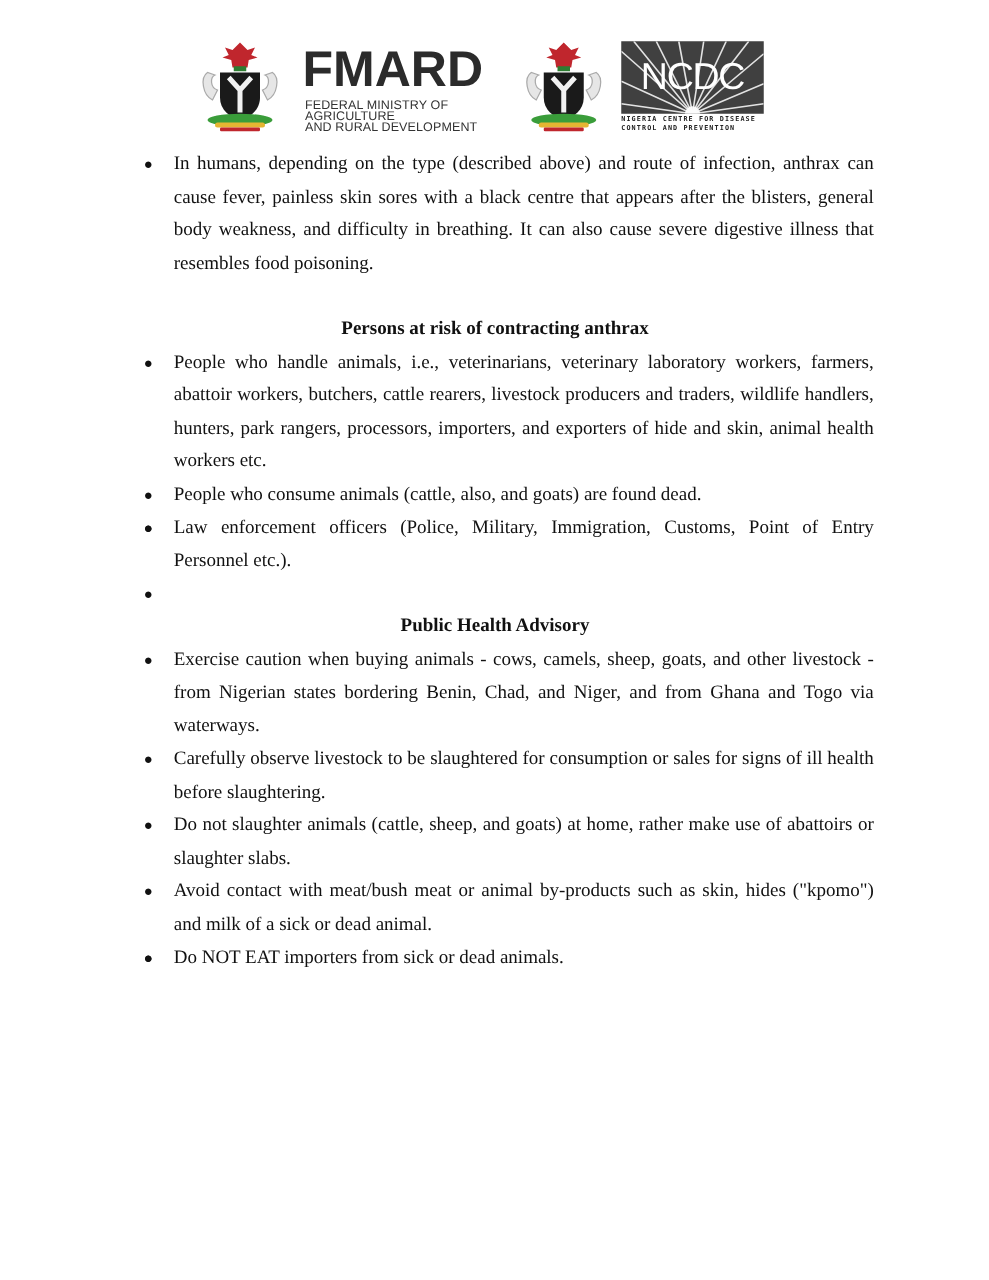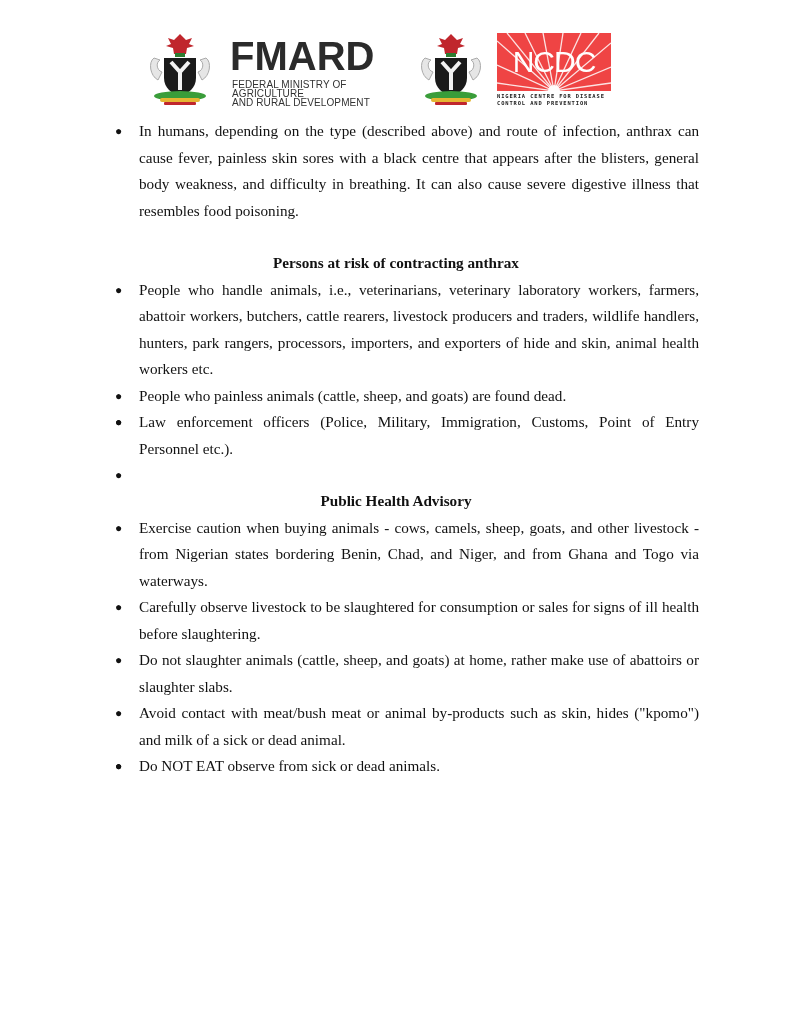--- a/index.html
+++ b/index.html
@@ -1,27 +1,27 @@
 <!DOCTYPE html>
 <html><head>
 <meta charset="utf-8">
 <style>
   html, body { margin: 0; padding: 0; background: #ffffff; }
   body { width: 791px; height: 1024px; position: relative; overflow: hidden;
          font-family: "Liberation Serif", serif; color: #111; }
   .header { position: absolute; top: 30px; left: 0; width: 791px; height: 80px; }
   .logo-group { position: absolute; top: 0; height: 78px; }
-  .fmard-group { left: 144px; width: 228px; }
+  .fmard-group { left: 156px; width: 228px; }
   .ncdc-group { left: 413px; width: 200px; }
   .coat { position: absolute; top: 2px; width: 72px; height: 74px; }
   .fmard-word { position: absolute; left: 86px; top: 6px; font-family: "Liberation Sans", sans-serif;
                 font-weight: bold; font-size: 40px; letter-spacing: 0px; color: #2b2b2b; line-height: 40px; }
   .fmard-sub { position: absolute; left: 88px; top: 50px; font-family: "Liberation Sans", sans-serif;
                font-size: 10px; line-height: 9px; color: #333; letter-spacing: 0.1px; }
-  .ncdc-box { position: absolute; left: 84px; top: 3px; width: 114px; height: 58px; background: #ef4444; overflow: hidden; }
+  .ncdc-box { position: absolute; left: 84px; top: 3px; width: 114px; height: 58px; background: #404040; overflow: hidden; }
   .ncdc-box svg { position: absolute; left: 0; top: 0; }
   .ncdc-word { position: absolute; left: 0; width: 114px; top: 14px; text-align: center;
                font-family: "Liberation Sans", sans-serif; font-size: 30px; color: #ffffff; letter-spacing: -1px;
                line-height: 30px; }
   .ncdc-sub { position: absolute; left: 84px; top: 63px; width: 116px; font-family: "DejaVu Sans Mono", monospace;
               font-size: 5.4px; line-height: 7px; letter-spacing: 0.9px; color: #222; font-weight: bold; }
 
   .content { position: absolute; left: 93px; top: 118px; width: 606px; }
   ul { margin: 0; padding: 0; list-style: none; }
   li { position: relative; padding-left: 46px; font-size: 15.2px; line-height: 26.5px;
@@ -95,30 +95,30 @@
 <div class="content">
   <ul>
     <li><span class="bullet">●</span><span>In humans, depending on the type (described above) and route of infection, anthrax can cause fever, painless skin sores with a black centre that appears after the blisters, general body weakness, and difficulty in breathing. It can also cause severe digestive illness that resembles food poisoning.</span></li>
   </ul>
 
   <div class="gap"></div>
 
   <div class="heading">Persons at risk of contracting anthrax</div>
   <ul>
     <li><span class="bullet">●</span><span>People who handle animals, i.e., veterinarians, veterinary laboratory workers, farmers, abattoir workers, butchers, cattle rearers, livestock producers and traders, wildlife handlers, hunters, park rangers, processors, importers, and exporters of hide and skin, animal health workers etc.</span></li>
-    <li><span class="bullet">●</span><span>People who painless animals (cattle, sheep, and goats) are found dead.</span></li>
+    <li><span class="bullet">●</span><span>People who consume animals (cattle, also, and goats) are found dead.</span></li>
     <li><span class="bullet">●</span></li>
     <li><span class="bullet">●</span><span>Law enforcement officers (Police, Military, Immigration, Customs, Point of Entry Personnel etc.).</span></li>
     <li><span class="bullet">●</span></li>
   </ul>
 
   <div class="gap"></div>
 
   <div class="heading">Public Health Advisory</div>
   <ul>
     <li><span class="bullet">●</span><span>Exercise caution when buying animals - cows, camels, sheep, goats, and other livestock - from Nigerian states bordering Benin, Chad, and Niger, and from Ghana and Togo via waterways.</span></li>
     <li><span class="bullet">●</span><span>Carefully observe livestock to be slaughtered for consumption or sales for signs of ill health before slaughtering.</span></li>
     <li><span class="bullet">●</span><span>Do not slaughter animals (cattle, sheep, and goats) at home, rather make use of abattoirs or slaughter slabs.</span></li>
     <li><span class="bullet">●</span><span>Avoid contact with meat/bush meat or animal by-products such as skin, hides ("kpomo") and milk of a sick or dead animal.</span></li>
     <li><span class="bullet">●</span></li>
-    <li><span class="bullet">●</span><span>Do NOT EAT observe from sick or dead animals.</span></li>
+    <li><span class="bullet">●</span><span>Do NOT EAT importers from sick or dead animals.</span></li>
   </ul>
 </div>
 
 </body></html>

